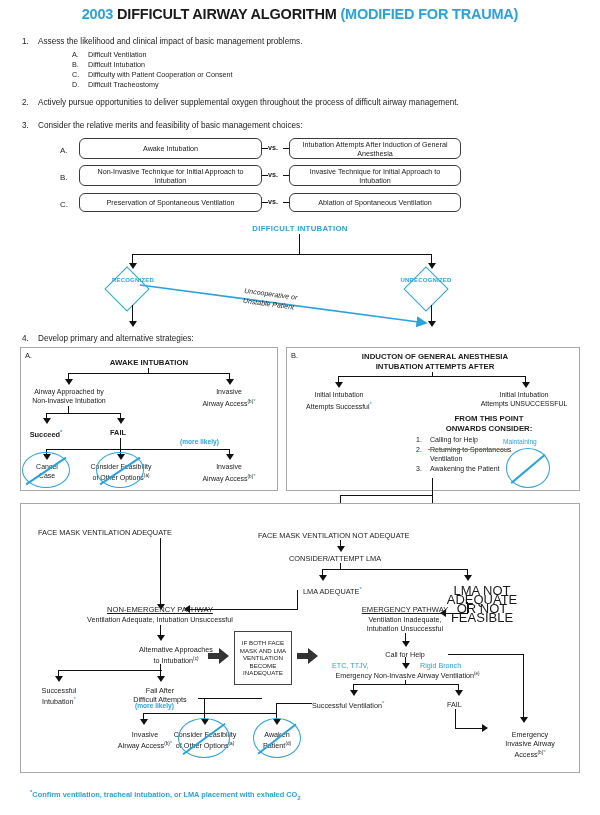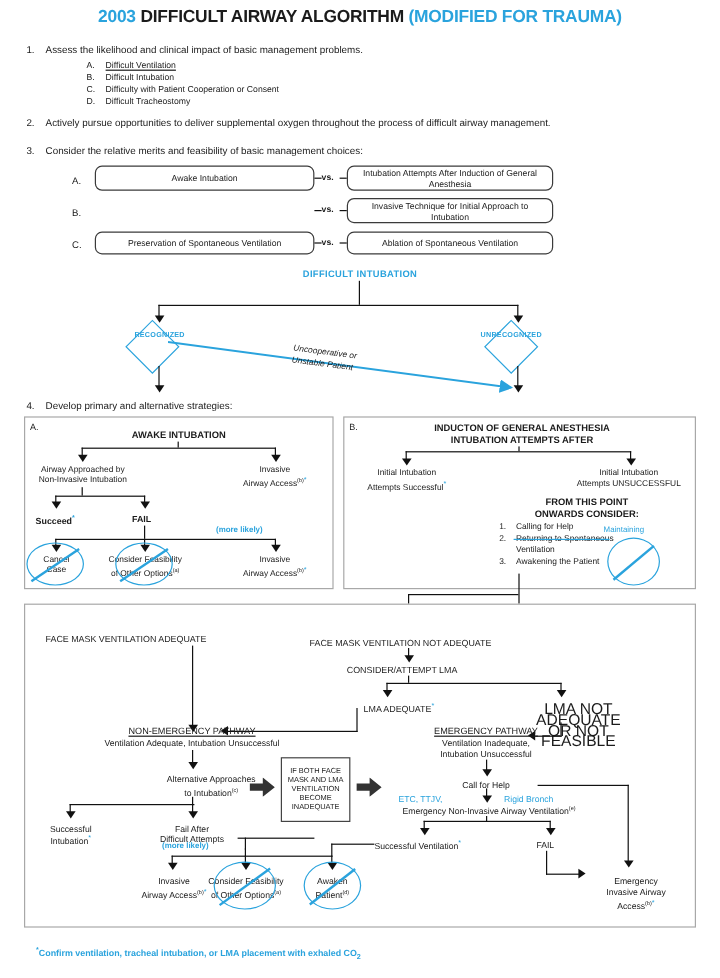--- a/index.html
+++ b/index.html
@@ -136,21 +136,21 @@
   <div class="abs" id="title">
     <span class="y">2003</span>
     <span class="k">DIFFICULT AIRWAY ALGORITHM</span>
     <span class="t">(MODIFIED FOR TRAUMA)</span>
   </div>
 
   <div class="abs num-item" style="top:36px;left:22px;">1.</div>
   <div class="abs num-item" style="top:36px;left:38px;width:540px;">Assess the likelihood and clinical impact of basic management problems.</div>
 
   <div class="abs sub-item" style="top:50px;left:72px;">A.</div>
-  <div class="abs sub-item" style="top:50px;left:88px;text-decoration:underline;">Difficult Ventilation</div>
+  <div class="abs sub-item" style="top:50px;left:88px;">Difficult Ventilation</div>
   <div class="abs sub-item" style="top:60px;left:72px;">B.</div>
   <div class="abs sub-item" style="top:60px;left:88px;">Difficult Intubation</div>
   <div class="abs sub-item" style="top:70px;left:72px;">C.</div>
   <div class="abs sub-item" style="top:70px;left:88px;">Difficulty with Patient Cooperation or Consent</div>
   <div class="abs sub-item" style="top:80px;left:72px;">D.</div>
   <div class="abs sub-item" style="top:80px;left:88px;">Difficult Tracheostomy</div>
 
   <div class="abs num-item" style="top:97px;left:22px;">2.</div>
   <div class="abs num-item" style="top:97px;left:38px;width:555px;">Actively pursue opportunities to deliver supplemental oxygen throughout the process of difficult airway management.</div>
 
@@ -162,20 +162,23 @@
     <span>Awake Intubation</span>
   </div>
   <div class="abs hl" style="top:148px;left:262px;width:6px;"></div>
   <div class="abs vs" style="top:143px;left:268px;">vs.</div>
   <div class="abs hl" style="top:148px;left:283px;width:6px;"></div>
   <div class="abs rbox" style="top:138px;left:289px;width:172px;height:21px;">
     <span>Intubation Attempts After Induction of General Anesthesia</span>
   </div>
 
   <div class="abs abc" style="top:173px;left:60px;">B.</div>
+  <div class="abs rbox" style="top:165px;left:79px;width:183px;height:21px;">
+    <span>Non-Invasive Technique for Initial Approach to Intubation</span>
+  </div>
   <div class="abs hl" style="top:175px;left:262px;width:6px;"></div>
   <div class="abs vs" style="top:170px;left:268px;">vs.</div>
   <div class="abs hl" style="top:175px;left:283px;width:6px;"></div>
   <div class="abs rbox" style="top:165px;left:289px;width:172px;height:21px;">
     <span>Invasive Technique for Initial Approach to Intubation</span>
   </div>
 
   <div class="abs abc" style="top:200px;left:60px;">C.</div>
   <div class="abs rbox" style="top:193px;left:79px;width:183px;height:19px;">
     <span>Preservation of Spontaneous Ventilation</span>

